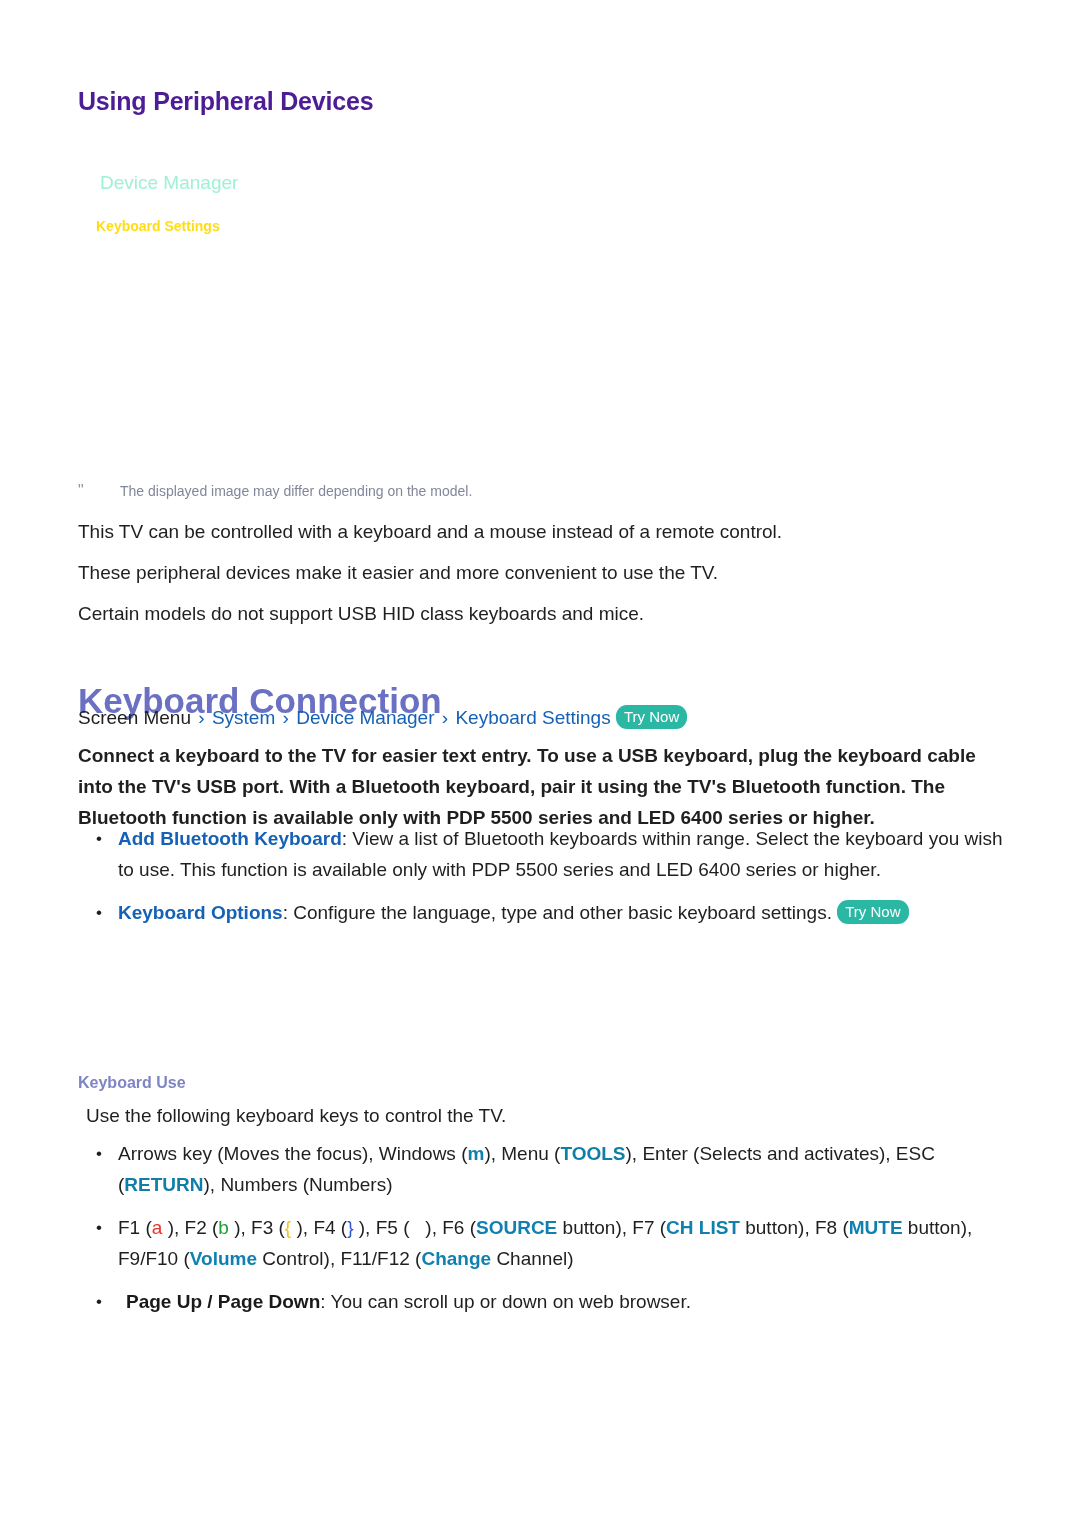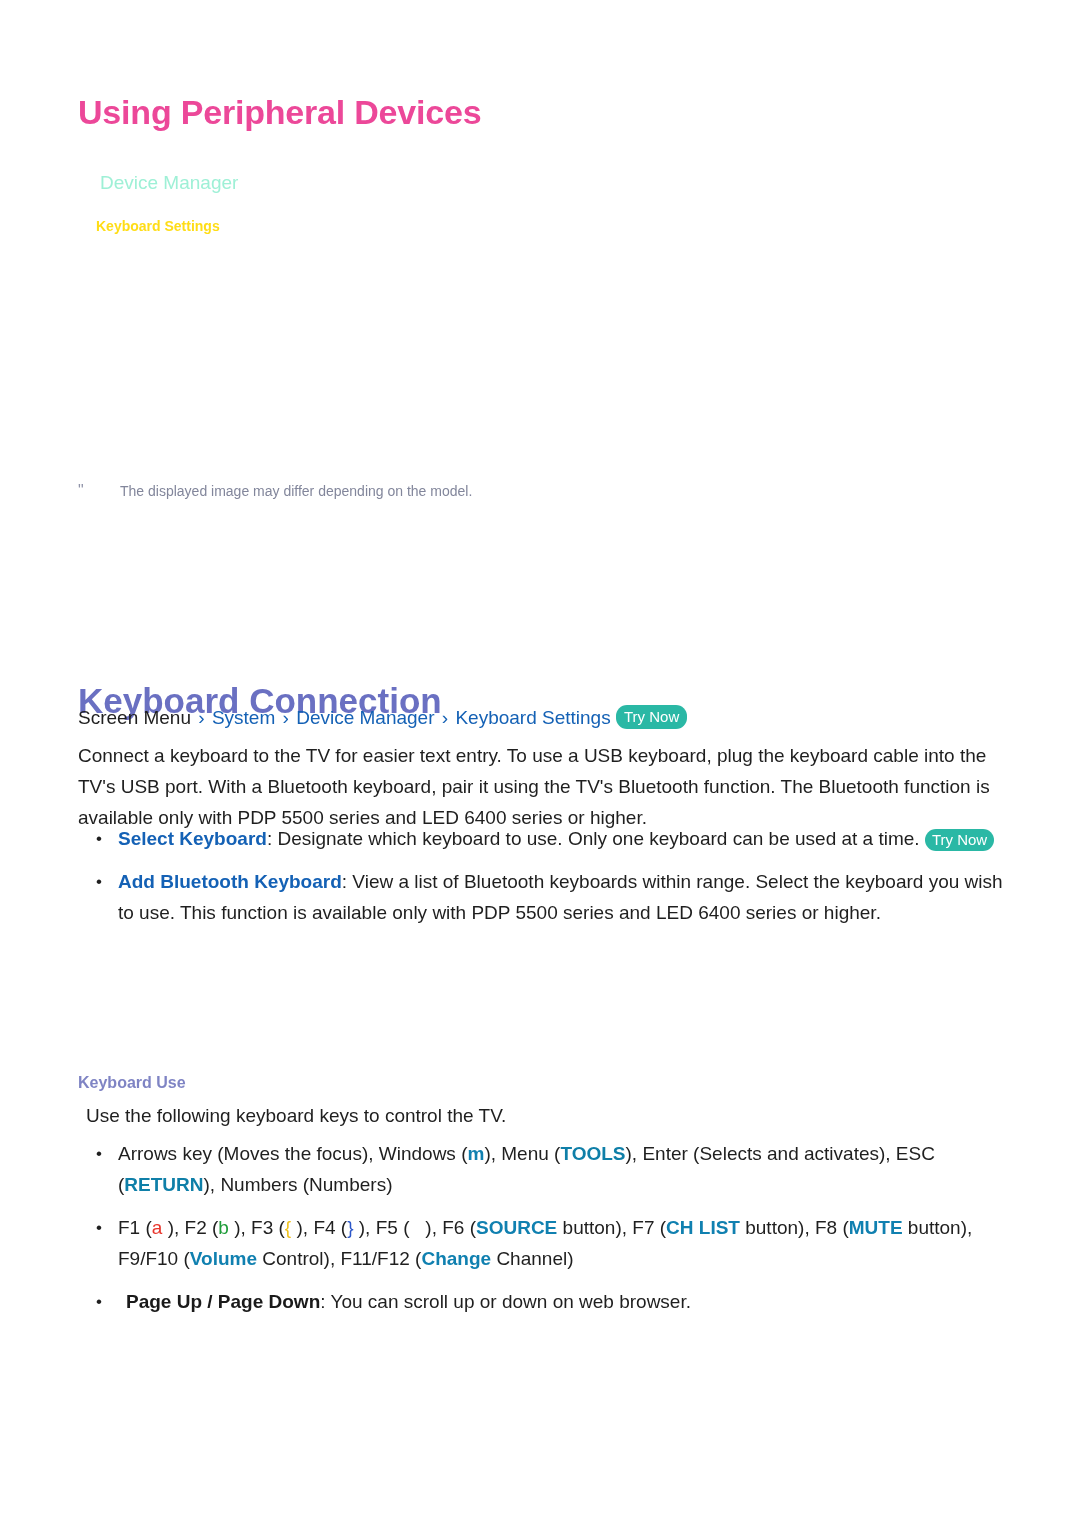--- a/index.html
+++ b/index.html
@@ -22,23 +22,23 @@
     height: 1527px;
     box-sizing: border-box;
     padding: 0;
   }
 
   
   .page-title {
     position: absolute;
     left: 78px;
     top: 70px;
-    font-size: 34px;
-    font-weight: bold;
-    color: #ec4899;
+    font-size: 25px;
+    font-weight: bold;
+    color: #4c1d95;
     letter-spacing: -0.2px;
     white-space: nowrap;
   }
 
   
   .mock-panel {
     position: absolute;
     left: 78px;
     top: 160px;
     width: 904px;
@@ -165,21 +165,21 @@
 
   
   .body-para {
     position: absolute;
     left: 78px;
     width: 935px;
     font-size: 19px;
     line-height: 31px;
     color: #1f1f1f;
   }
-  #para-connect { top: 740px; }
+  #para-connect { top: 740px; font-weight: bold; }
   #para-use-keys { top: 1100px; margin-left: 8px; }
 
   
   .bullets {
     position: absolute;
     left: 78px;
     width: 940px;
     margin: 0;
     padding: 0;
     list-style: none;
@@ -236,46 +236,51 @@
   <div class="mock-panel">
     <div class="mock-panel-title">Device Manager</div>
     <div class="mock-panel-item">Keyboard Settings</div>
   </div>
 
   <div class="note-row">
     <span class="note-mark">"</span>
     <span class="note-text">The displayed image may differ depending on the model.</span>
   </div>
 
+  <div class="intro">
+    <p>This TV can be controlled with a keyboard and a mouse instead of a remote control.</p>
+    <p>These peripheral devices make it easier and more convenient to use the TV.</p>
+    <p>Certain models do not support USB HID class keyboards and mice.</p>
+  </div>
 
   <h2 class="sec-heading" id="heading-keyboard-connection">Keyboard Connection</h2>
 
   <div class="breadcrumb">
     <span class="crumb-root">Screen Menu</span>
     <span class="crumb-sep">›</span>
     <span class="crumb-link">System</span>
     <span class="crumb-sep">›</span>
     <span class="crumb-link">Device Manager</span>
     <span class="crumb-sep">›</span>
     <span class="crumb-link">Keyboard Settings</span>
     <span class="try-now">Try Now</span>
   </div>
 
   <div class="body-para" id="para-connect">Connect a keyboard to the TV for easier text entry. To use a USB keyboard, plug the keyboard cable into the TV's USB port. With a Bluetooth keyboard, pair it using the TV's Bluetooth function. The Bluetooth function is available only with PDP 5500 series and LED 6400 series or higher.</div>
 
   <ul class="bullets" id="bullets-connection">
     <li>
-      <span class="term">Select Keyboard</span><span>:</span>
-      <span>Designate which keyboard to use. Only one keyboard can be used at a time.</span>
-      <span class="try-now-split">Try Now</span>
-    </li>
-    <li>
       <span class="term">Add Bluetooth Keyboard</span><span>:</span>
       <span>View a list of Bluetooth keyboards within range. Select the keyboard you wish to use. This function is available only with PDP 5500 series and LED 6400 series or higher.</span>
     </li>
+    <li>
+      <span class="term">Keyboard Options</span><span>:</span>
+      <span>Configure the language, type and other basic keyboard settings.</span>
+      <span class="try-now">Try Now</span>
+    </li>
   </ul>
 
   <h3 class="sub-heading" id="heading-keyboard-use">Keyboard Use</h3>
 
   <div class="body-para" id="para-use-keys">Use the following keyboard keys to control the TV.</div>
 
   <ul class="bullets" id="bullets-use">
     <li>
       <span>Arrows key (Moves the focus), Windows (</span><span class="kw">m</span><span>), Menu (</span><span class="kw-teal">TOOLS</span><span>), Enter (Selects and activates), ESC (</span><span class="kw-teal">RETURN</span><span>), Numbers (Numbers)</span>
     </li>

